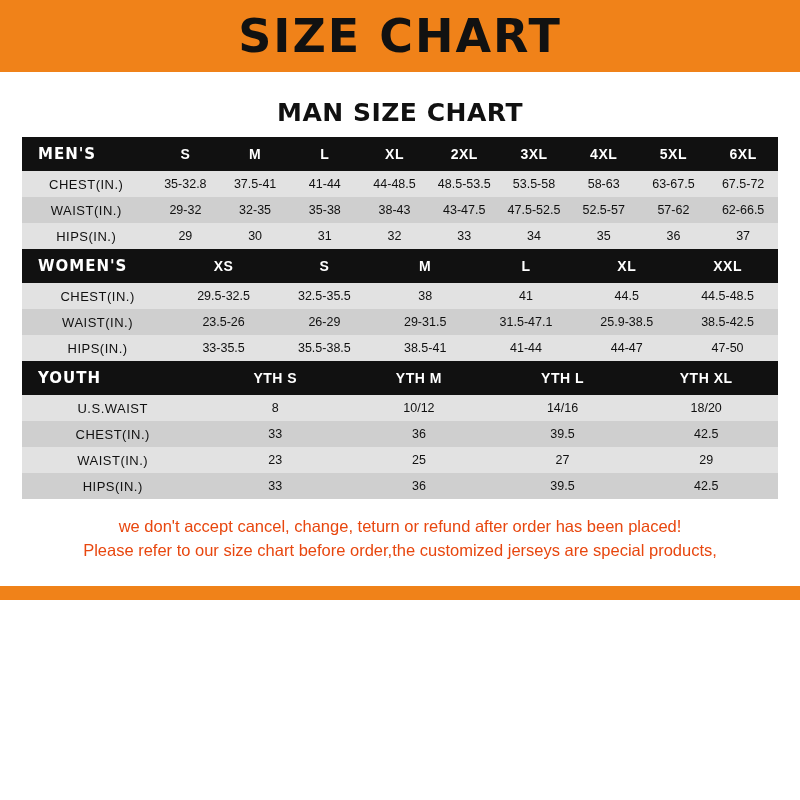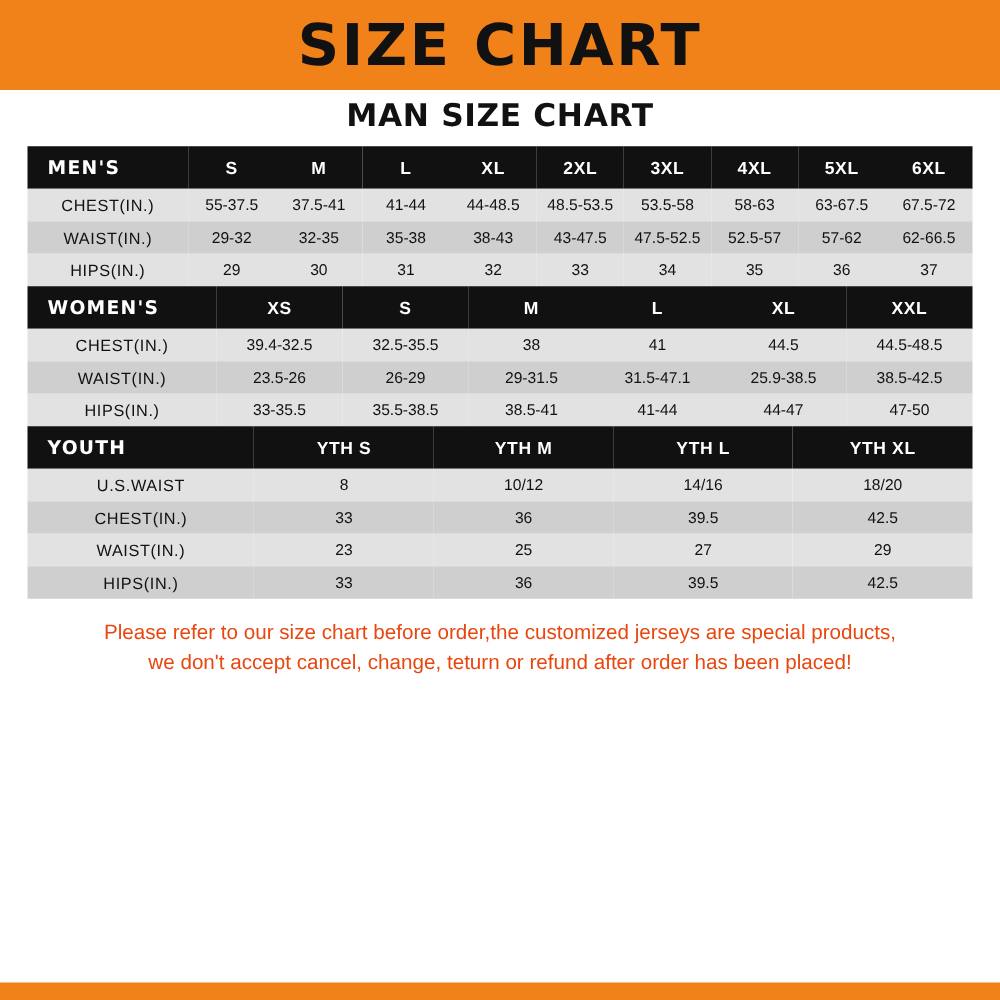--- a/index.html
+++ b/index.html
@@ -6,21 +6,21 @@
   html, body {
     margin: 0;
     padding: 0;
     width: 800px;
     height: 800px;
     background: #ffffff;
     font-family: "Liberation Sans", sans-serif;
   }
   .page {
     width: 800px;
-    height: 800px;
+    height: 600px;
     position: relative;
     background: #fff;
     overflow: hidden;
   }
   
   .banner {
     height: 72px;
     background: #f08219;
     display: flex;
     align-items: center;
@@ -37,21 +37,21 @@
   .body-wrap {
     padding: 0 22px;
   }
   .section-title {
     text-align: center;
     font-family: "DejaVu Sans", sans-serif;
     font-weight: bold;
     font-size: 25px;
     letter-spacing: 0.5px;
     color: #111;
-    margin: 6px 0 10px 0;
+    margin: 26px 0 10px 0;
   }
   table.size-table {
     width: 100%;
     border-collapse: collapse;
     table-layout: fixed;
     border-radius: 11px;
   }
   table.size-table th,
   table.size-table td {
     text-align: center;
@@ -142,21 +142,21 @@
           <th>2XL</th>
           <th>3XL</th>
           <th>4XL</th>
           <th>5XL</th>
           <th>6XL</th>
         </tr>
       </thead>
       <tbody>
         <tr class="light">
           <td class="rowhead">CHEST(IN.)</td>
-          <td>55-37.5</td>
+          <td>35-32.8</td>
           <td>37.5-41</td>
           <td>41-44</td>
           <td>44-48.5</td>
           <td>48.5-53.5</td>
           <td>53.5-58</td>
           <td>58-63</td>
           <td>63-67.5</td>
           <td>67.5-72</td>
         </tr>
         <tr class="dark">
@@ -203,21 +203,21 @@
           <th>S</th>
           <th>M</th>
           <th>L</th>
           <th>XL</th>
           <th>XXL</th>
         </tr>
       </thead>
       <tbody>
         <tr class="light">
           <td class="rowhead">CHEST(IN.)</td>
-          <td>39.4-32.5</td>
+          <td>29.5-32.5</td>
           <td>32.5-35.5</td>
           <td>38</td>
           <td>41</td>
           <td>44.5</td>
           <td>44.5-48.5</td>
         </tr>
         <tr class="dark">
           <td class="rowhead">WAIST(IN.)</td>
           <td>23.5-26</td>
           <td>26-29</td>
@@ -281,20 +281,20 @@
           <td class="rowhead">HIPS(IN.)</td>
           <td>33</td>
           <td>36</td>
           <td>39.5</td>
           <td>42.5</td>
         </tr>
       </tbody>
     </table>
 
     <div class="footer-note">
+      <span class="line">we don't accept cancel, change, teturn or refund after order has been placed!</span>
       <span class="line">Please refer to our size chart before order,the customized jerseys are special products,</span>
-      <span class="line">we don't accept cancel, change, teturn or refund after order has been placed!</span>
     </div>
 
   </div>
 
   <div class="bottom-bar"></div>
 </div>
 
 </body></html>

